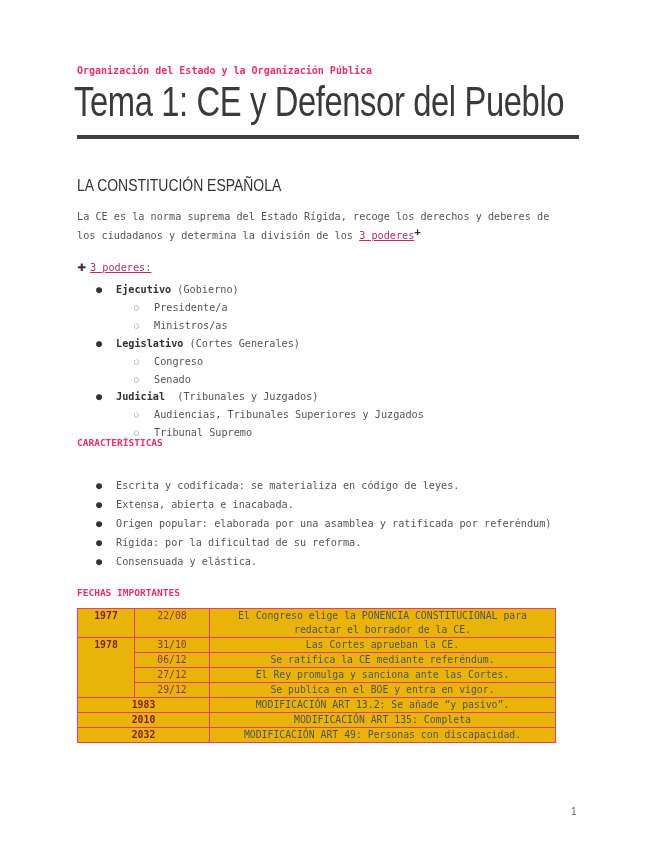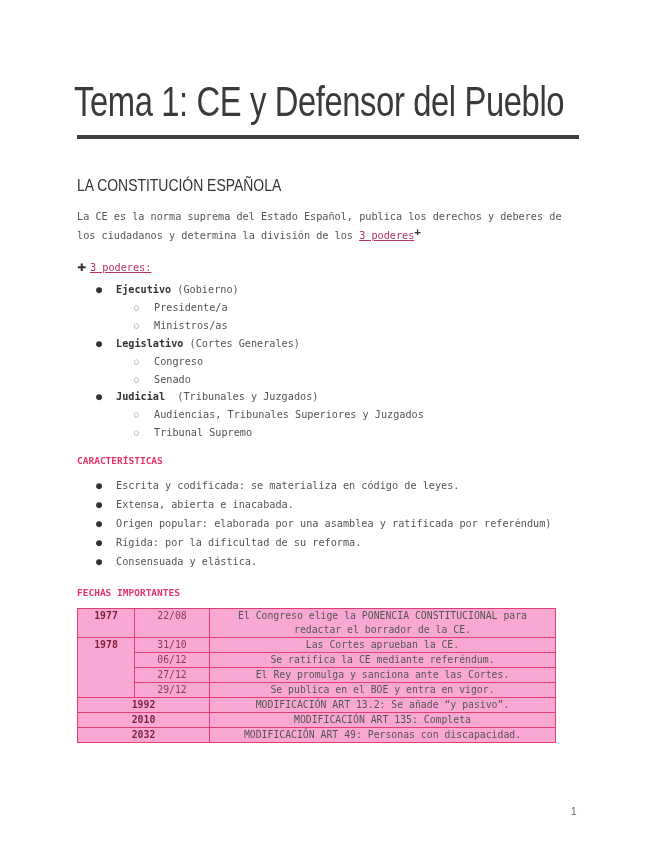--- a/index.html
+++ b/index.html
@@ -45,43 +45,44 @@
   .l2 { position: absolute; left: 134px; white-space: nowrap; }
   .l2 .bullet { position: absolute; left: 0; color: #888; font-size: 8px; top: 1px; }
   .l2 .txt { position: absolute; left: 20px; }
   .h3 {
     position: absolute; left: 77px;
     font-family: "DejaVu Sans Mono", monospace; font-weight: bold; font-size: 9.5px;
     color: #e8336a;
   }
   table.dates {
     position: absolute; left: 77px; top: 608px; width: 479px;
-    border-collapse: collapse; background: #f9a8d4;
+    border-collapse: collapse; background: #eab308;
     font-family: "DejaVu Sans Mono", monospace; font-size: 9.8px; color: #555;
   }
   table.dates td { border: 1.5px solid #e63c74; padding: 0 3px; line-height: 14px; vertical-align: top; text-align: center; }
   table.dates td.year { font-weight: bold; color: #7a1f3d; width: 50px; }
   table.dates td.date { color: #8a3a55; width: 68px; }
   table.dates td.span2 { font-weight: bold; color: #7a1f3d; }
   .page-num {
     position: absolute; left: 571px; top: 806px;
     font-family: "Liberation Sans", sans-serif; font-size: 10px; color: #666;
   }
 </style>
 </head>
 <body>
 
 <div class="page">
+  <div class="subtitle">Organización del Estado y la Organización Pública</div>
   <div class="title">Tema 1: CE y Defensor del Pueblo</div>
   <div class="title-rule"></div>
 
   <div class="h2">LA CONSTITUCIÓN ESPAÑOLA</div>
 
   <div class="para">
-    <span>La CE es la norma suprema del Estado Español, publica los derechos y deberes de</span><br>
+    <span>La CE es la norma suprema del Estado Rígida, recoge los derechos y deberes de</span><br>
     <span>los ciudadanos y determina la división de los </span><a class="link">3 poderes</a><span class="plus-sup">+</span>
   </div>
 
   <div class="footnote">
     <span class="plus">✚</span><a class="link">3 poderes:</a>
   </div>
 
   <div class="mono" style="position:absolute;left:0;top:0;font-size:10.2px;color:#555;">
     <div class="l1" style="top:284px">
         <span class="bullet">●</span>
@@ -114,21 +115,21 @@
     <div class="l2" style="top:409px">
         <span class="bullet">○</span>
         <span class="txt">Audiencias, Tribunales Superiores y Juzgados</span>
       </div>
     <div class="l2" style="top:427px">
         <span class="bullet">○</span>
         <span class="txt">Tribunal Supremo</span>
       </div>
   </div>
 
-  <div class="h3" style="top:455px">CARACTERÍSTICAS</div>
+  <div class="h3" style="top:437px">CARACTERÍSTICAS</div>
 
   <div class="mono" style="position:absolute;left:0;top:0;font-size:10.2px;color:#555;">
     <div class="l1" style="top:480px">
         <span class="bullet">●</span>
         <span class="txt">Escrita y codificada: se materializa en código de leyes.</span>
       </div>
     <div class="l1" style="top:499px">
         <span class="bullet">●</span>
         <span class="txt">Extensa, abierta e inacabada.</span>
       </div>
@@ -166,21 +167,21 @@
     </tr>
     <tr>
       <td class="date">27/12</td>
       <td>El Rey promulga y sanciona ante las Cortes.</td>
     </tr>
     <tr>
       <td class="date">29/12</td>
       <td>Se publica en el BOE y entra en vigor.</td>
     </tr>
     <tr>
-      <td class="span2" colspan="2">1992</td>
+      <td class="span2" colspan="2">1983</td>
       <td>MODIFICACIÓN ART 13.2: Se añade “y pasivo”.</td>
     </tr>
     <tr>
       <td class="span2" colspan="2">2010</td>
       <td>MODIFICACIÓN ART 135: Completa</td>
     </tr>
     <tr>
       <td class="span2" colspan="2">2032</td>
       <td>MODIFICACIÓN ART 49: Personas con discapacidad.</td>
     </tr>

